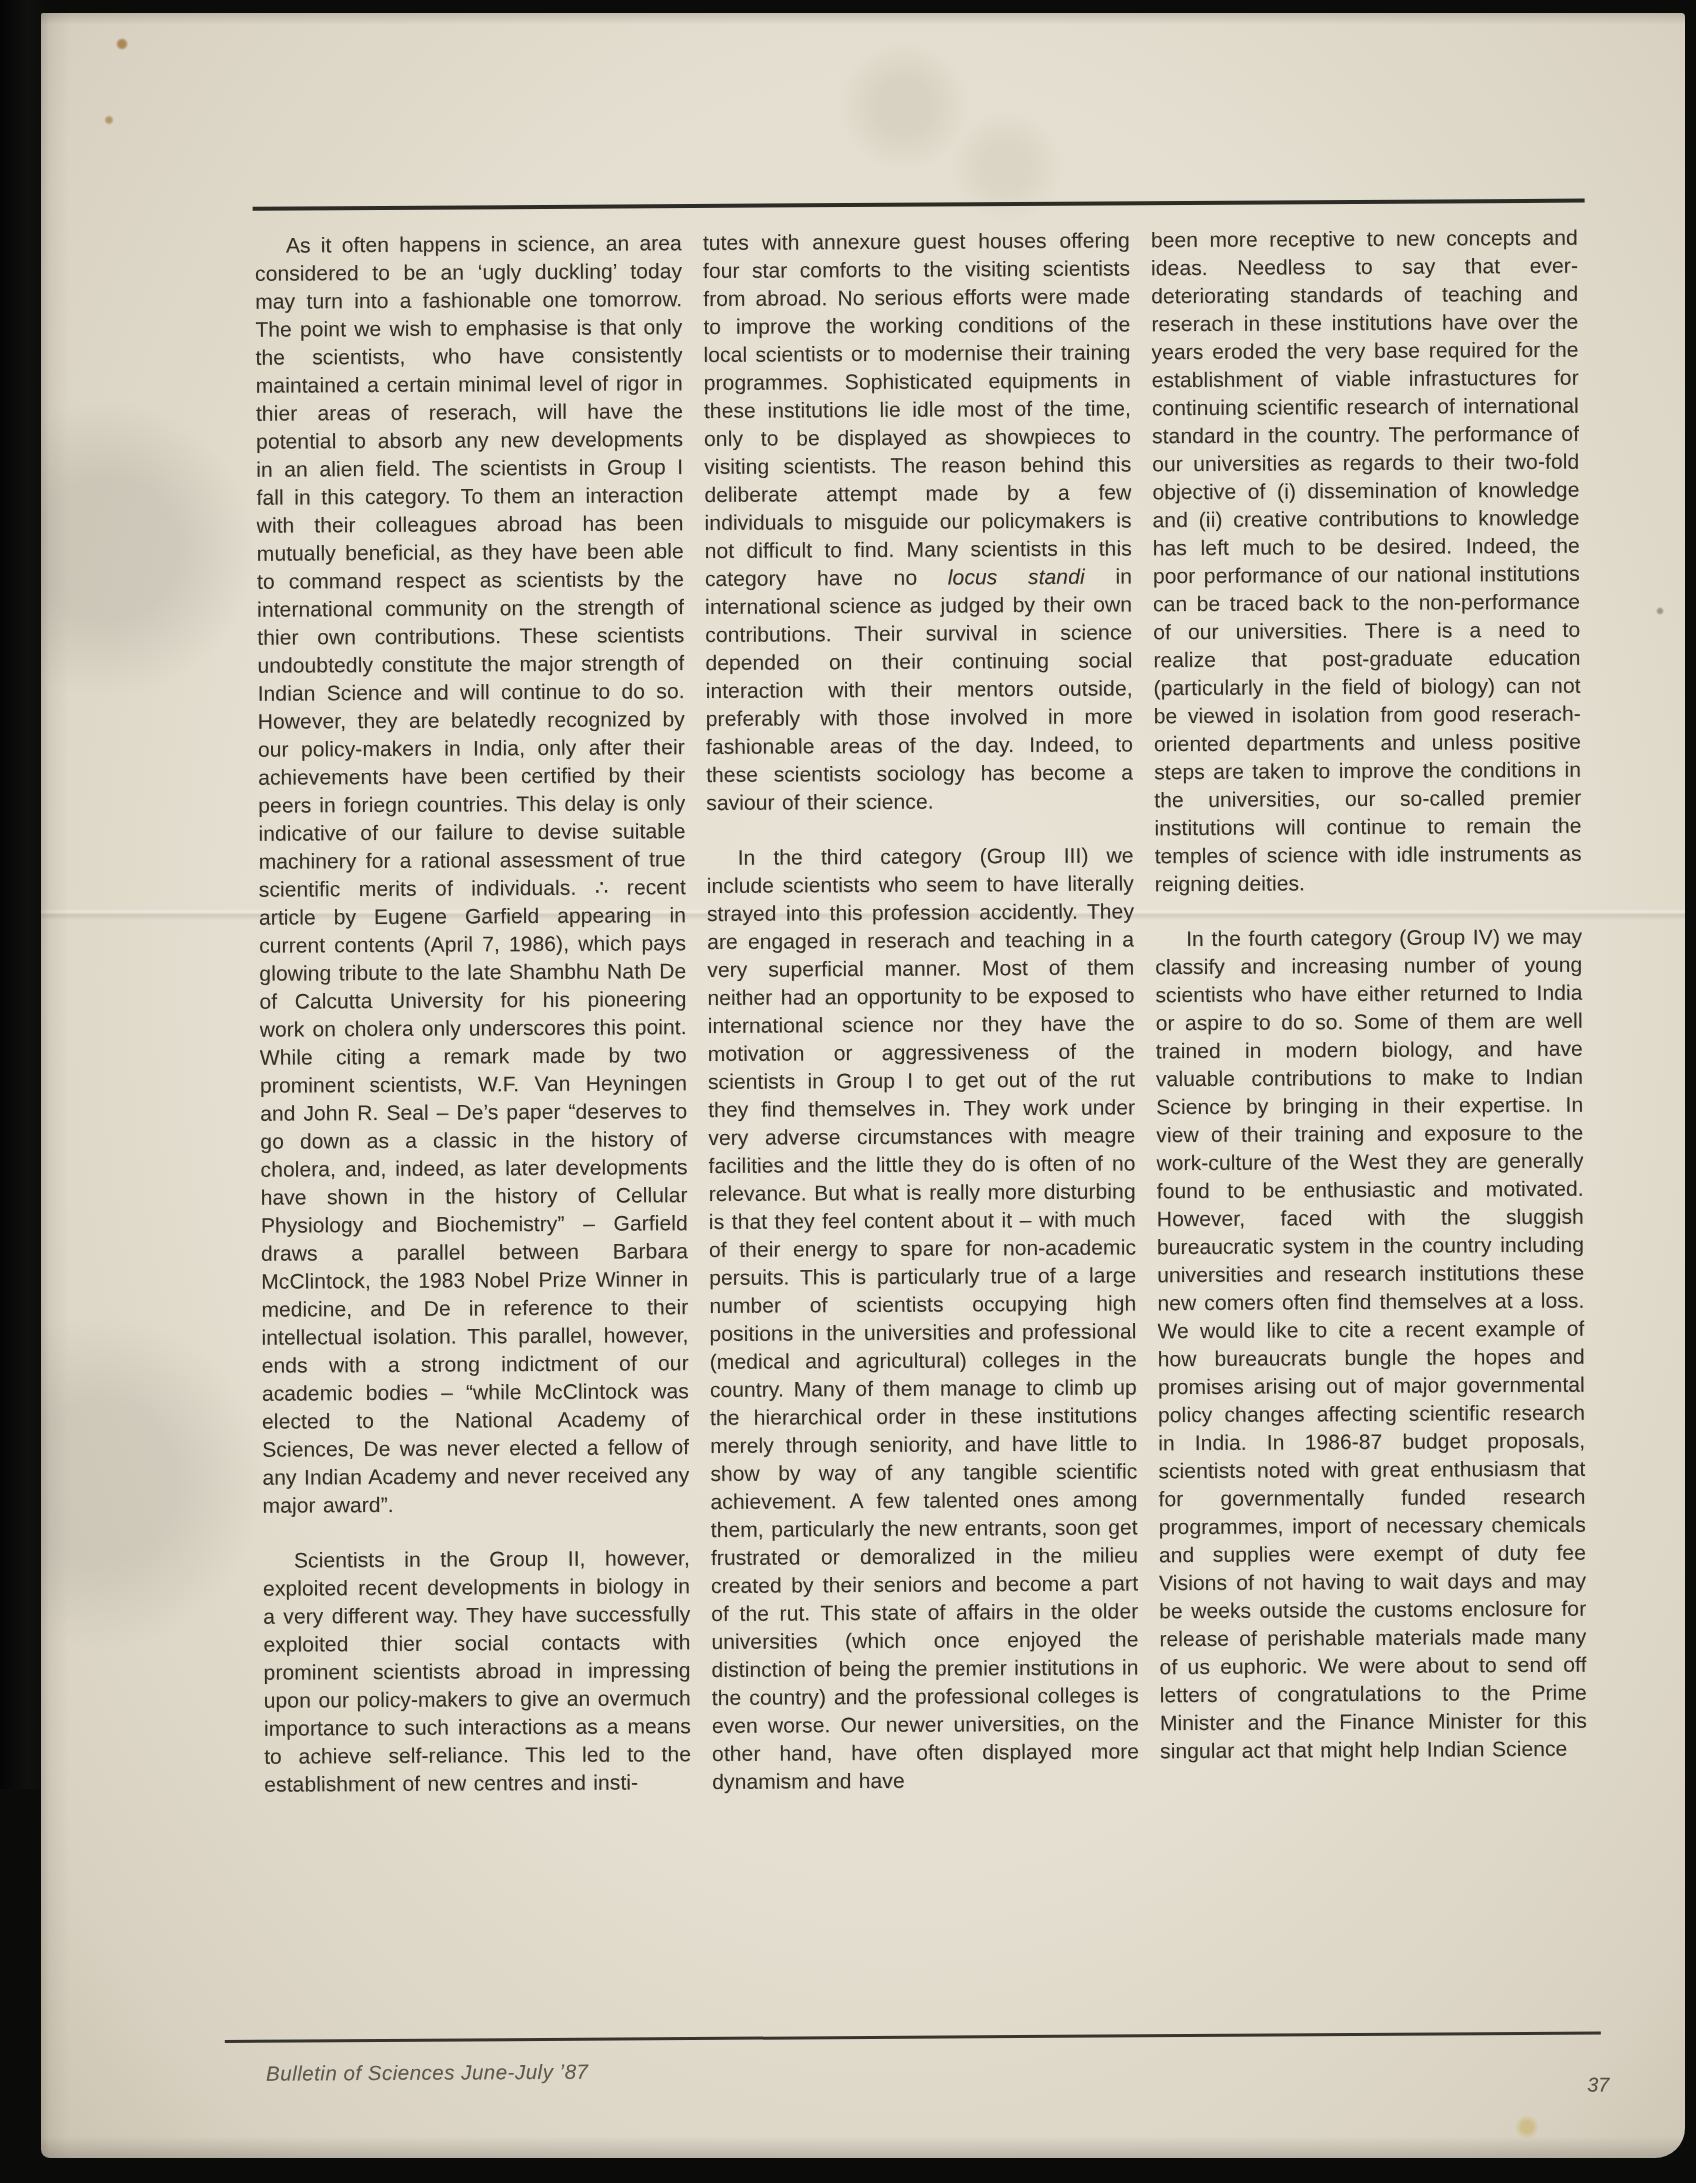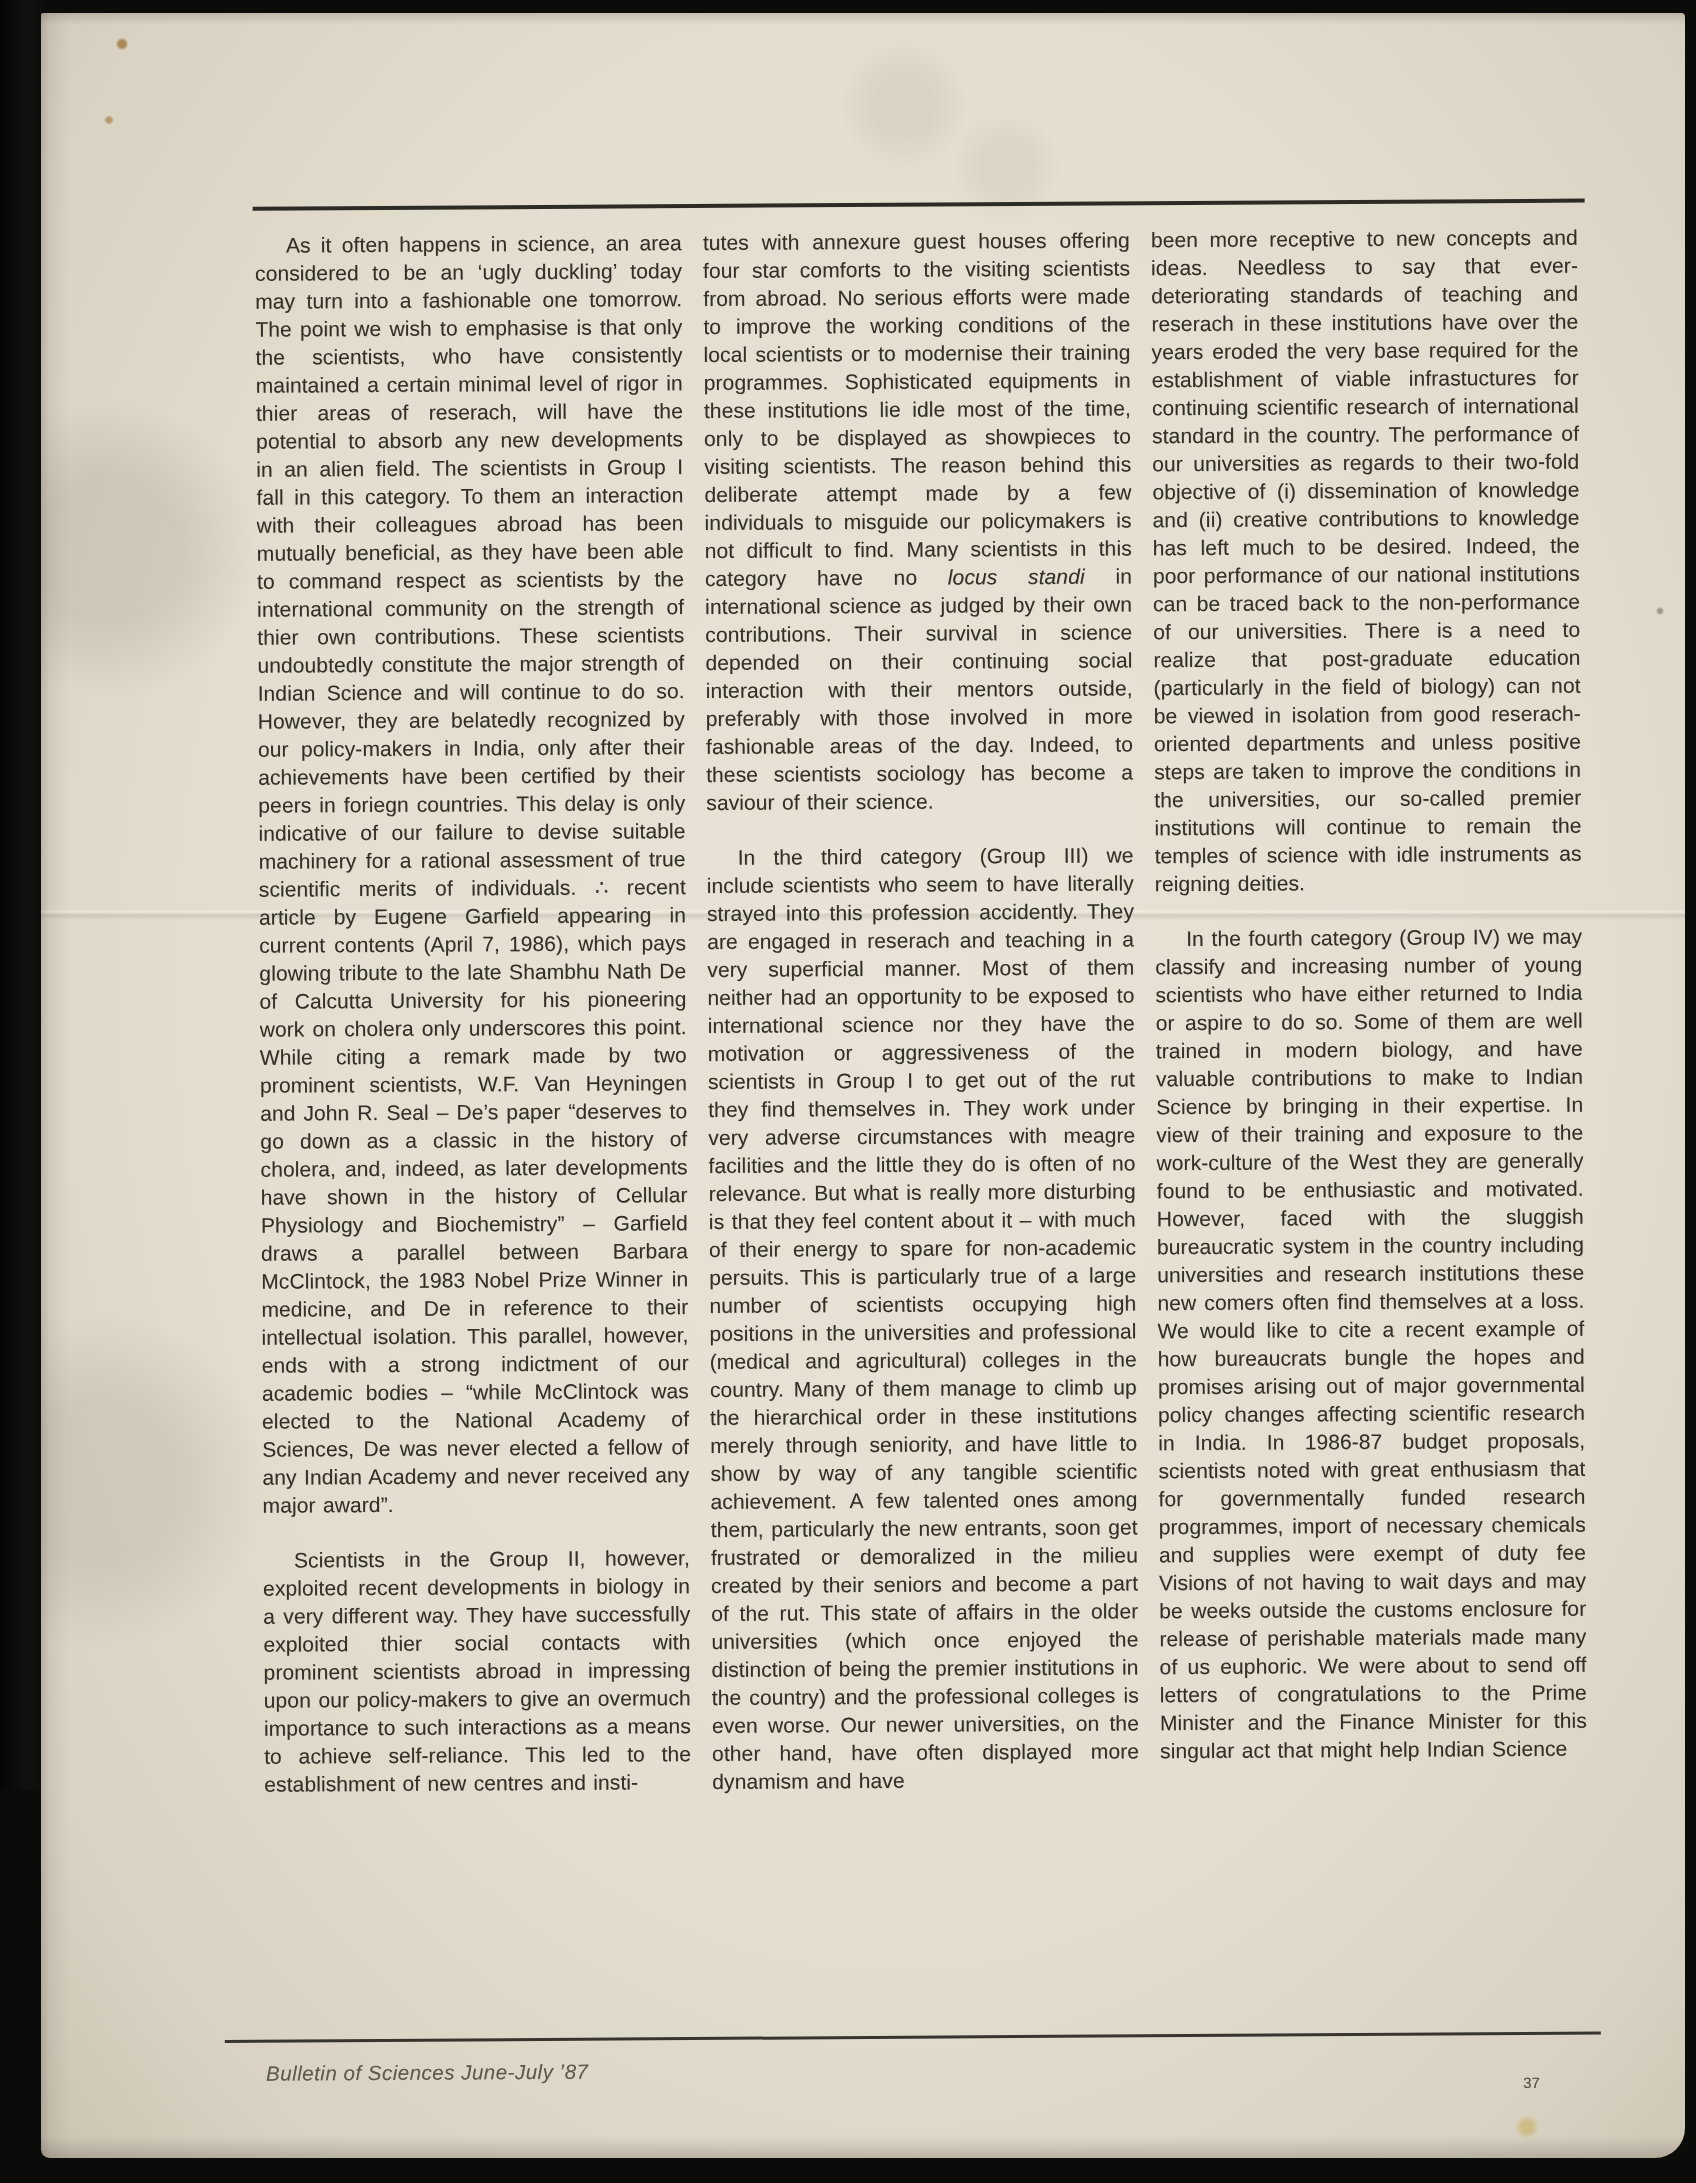--- a/index.html
+++ b/index.html
@@ -75,24 +75,25 @@
   .footer-journal {
     position: absolute;
     left: 219px; top: 2045px;
     font-size: 20.5px; font-style: italic;
     color: #5d594e;
     letter-spacing: 0.5px;
     text-shadow: 0.2px 0.2px 0.5px rgba(80,75,65,0.3);
   }
   .footer-page {
     position: absolute;
-    left: 1476px; top: 2065px;
-    font-size: 15px;
+    left: 1540px; top: 2065px;
+    font-size: 20px;
     color: #55503f;
     text-shadow: 0.2px 0.2px 0.5px rgba(80,75,65,0.35);
+    font-style: italic;
   }
 </style>
 </head>
 <body>
 
 <div id="scan">
   <div id="paper">
     <div id="content">
 
       <div class="rule rule-top"></div>

